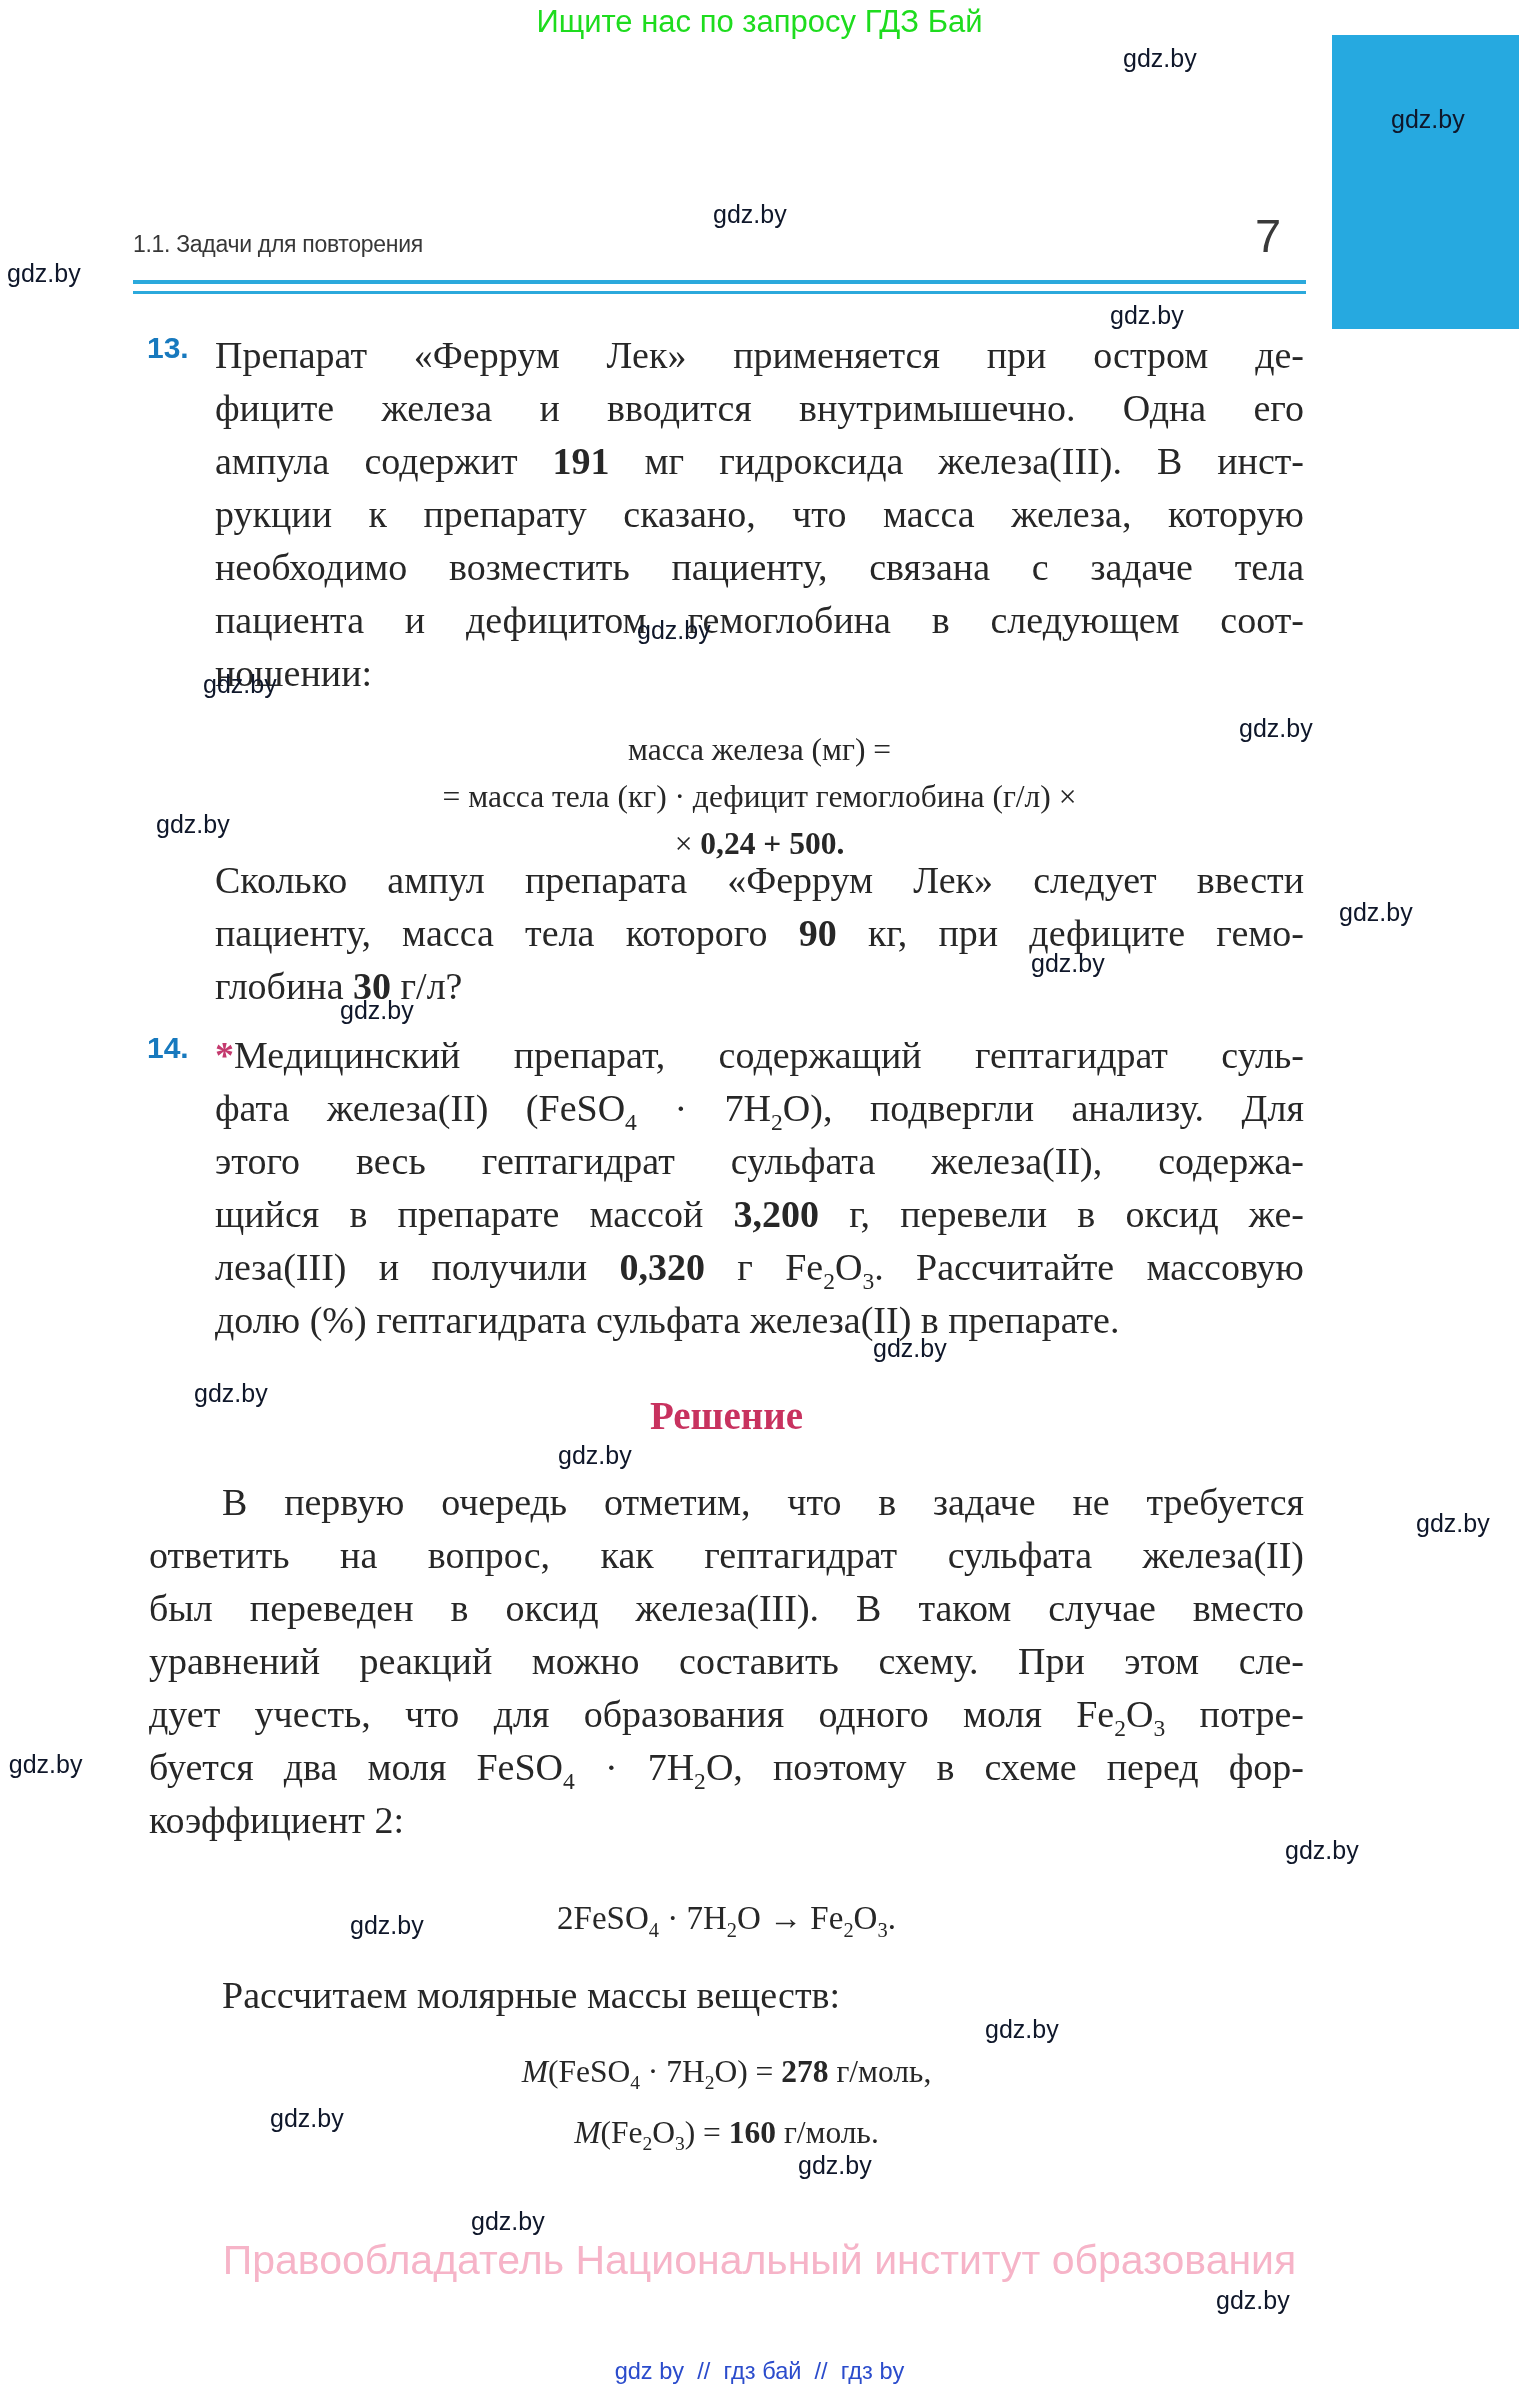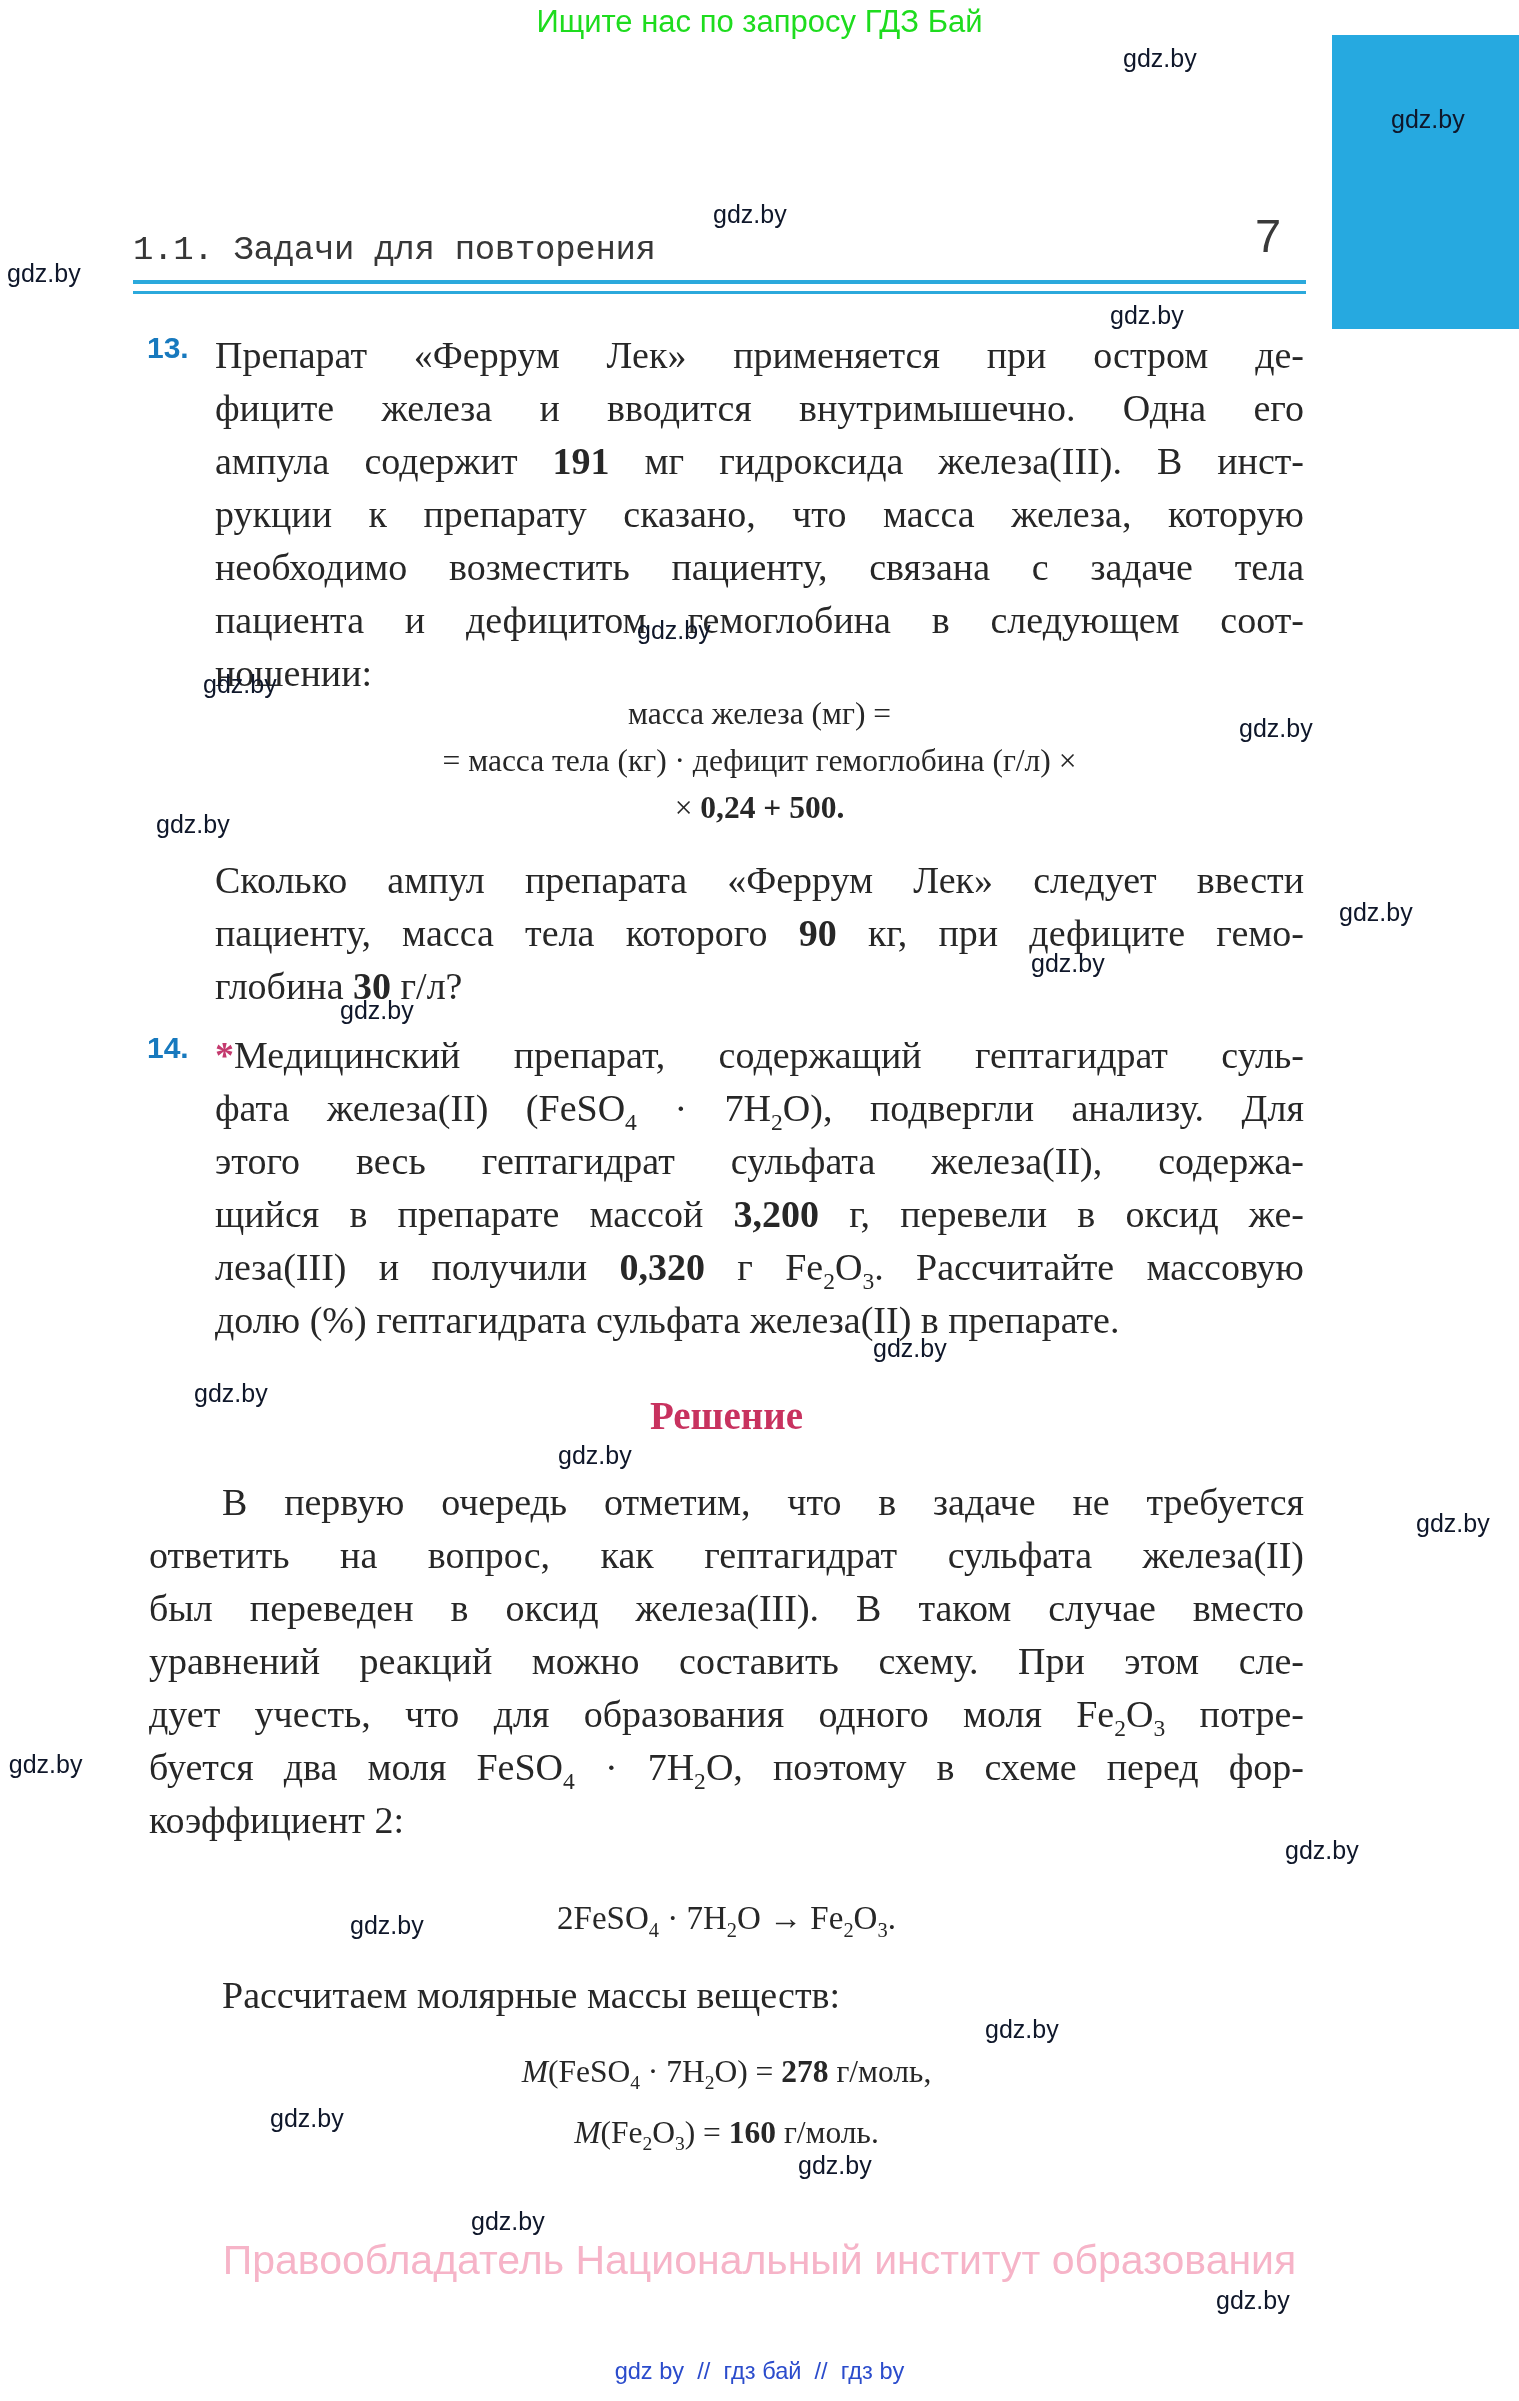--- a/index.html
+++ b/index.html
@@ -14,22 +14,22 @@
   .i{font-style:italic;}
   sub{font-size:0.62em;line-height:0;}
   .wm{position:absolute;font-family:"Liberation Sans","DejaVu Sans",sans-serif;
       font-size:25px;color:#0f172a;z-index:6;white-space:nowrap;}
   .num{font-family:"Liberation Sans","DejaVu Sans",sans-serif;font-weight:bold;
        font-size:30px;color:#1779be;}
   .fline{height:47px;font-size:31.5px;line-height:47px;}
   .banner{left:0;right:0;top:3.5px;text-align:center;
       font-family:"Liberation Sans","DejaVu Sans",sans-serif;font-size:31px;color:#1edc1e;}
   .bluebox{left:1332px;top:35px;width:187px;height:294px;background:#26a9e0;z-index:1;}
-  .htitle{left:133px;top:231px;font-family:Liberation Mono, monospace;
-      font-size:34px;color:#373737;letter-spacing:-0.3px;}
+  .htitle{left:133px;top:231px;font-family:Liberation Sans, sans-serif;
+      font-size:23px;color:#373737;letter-spacing:-0.3px;}
   .pagenum{left:1255px;top:208px;font-family:"Liberation Sans","DejaVu Sans",sans-serif;
       font-size:47px;color:#3a3a3a;}
   .rule{left:133px;width:1173px;background:#2ba9dc;}
   .heading{left:149px;top:1393px;width:1155px;text-align:center;font-weight:bold;
       font-size:39px;color:#c8325f;}
   .mline{height:61px;font-size:31.5px;line-height:61px;}
   .schemeline{font-size:33px;height:53px;line-height:53px;}
   .indent{text-indent:73px;}
   .copyright{left:0;right:0;top:2237px;text-align:center;
       font-family:"Liberation Sans","DejaVu Sans",sans-serif;font-size:41px;color:#f6b4c8;}
@@ -79,21 +79,21 @@
   <div class="abs" style="left:215px;top:329px;width:1089px">
     <div class="line j"><span>Препарат «Феррум Лек» применяется при остром де-</span></div>
     <div class="line j"><span>фиците железа и вводится внутримышечно. Одна его</span></div>
     <div class="line j"><span>ампула содержит </span><span class="b">191</span><span> мг гидроксида железа(III). В инст-</span></div>
     <div class="line j"><span>рукции к препарату сказано, что масса железа, которую</span></div>
     <div class="line j"><span>необходимо возместить пациенту, связана с задаче тела</span></div>
     <div class="line j"><span>пациента и дефицитом гемоглобина в следующем соот-</span></div>
     <div class="line jlast"><span>ношении:</span></div>
   </div>
 
-  <div class="abs" style="left:215px;top:690px;width:1089px">
+  <div class="abs" style="left:215px;top:726px;width:1089px">
     <div class="fline c"><span>масса железа (мг) =</span></div>
     <div class="fline c"><span>= масса тела (кг) · дефицит гемоглобина (г/л) ×</span></div>
     <div class="fline c"><span>× </span><span class="b">0,24 + 500.</span></div>
   </div>
 
   <div class="abs" style="left:215px;top:854px;width:1089px">
     <div class="line j"><span>Сколько ампул препарата «Феррум Лек» следует ввести</span></div>
     <div class="line j"><span>пациенту, масса тела которого </span><span class="b">90</span><span> кг, при дефиците гемо-</span></div>
     <div class="line jlast"><span>глобина </span><span class="b">30</span><span> г/л?</span></div>
   </div>

